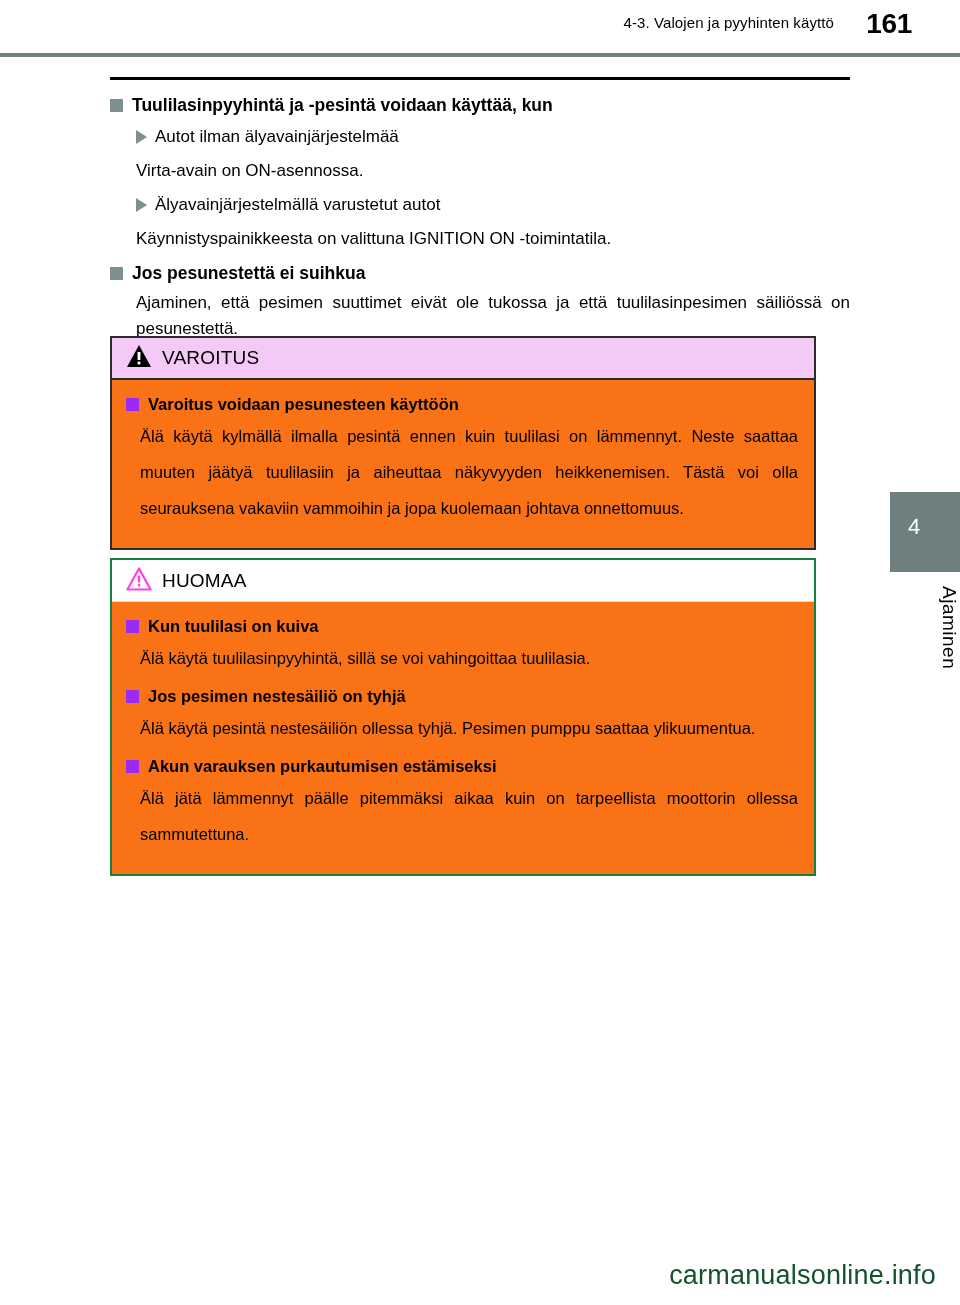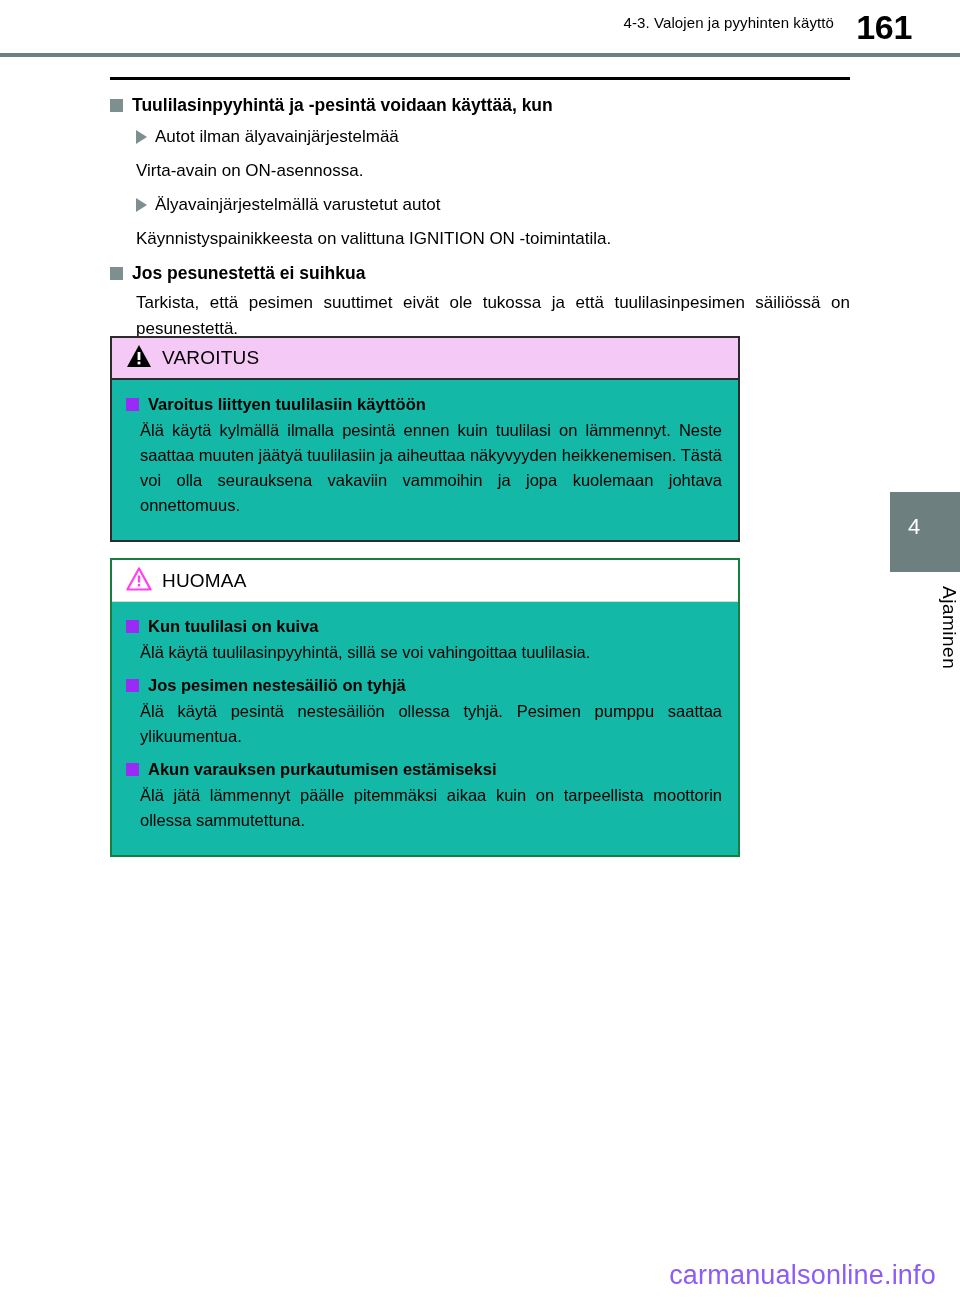--- a/index.html
+++ b/index.html
@@ -29,21 +29,21 @@
     right: 126px;
     top: 14px;
     font-size: 15px;
     letter-spacing: 0.1px;
     white-space: nowrap;
   }
   .header-pageno {
     position: absolute;
     right: 48px;
     top: 8px;
-    font-size: 34px;
+    font-size: 28px;
     font-weight: bold;
     letter-spacing: -0.3px;
   }
   .header-rule {
     position: absolute;
     left: 0;
     top: 53px;
     width: 960px;
     height: 4px;
     background: #6d7f7e;
@@ -111,23 +111,23 @@
     font-size: 17px;
     line-height: 26px;
     margin: 4px 0 0 26px;
     text-align: justify;
   }
 
   
   .alert-box {
     position: absolute;
     left: 110px;
-    width: 630px;
+    width: 706px;
     box-sizing: border-box;
-    background: #14b8a6;
+    background: #f97316;
   }
   .alert-warning {
     border: 2px solid #2b2b2b;
   }
   .alert-notice {
     border: 2px solid #15803d;
   }
   .alert-head {
     display: flex;
     align-items: center;
@@ -164,21 +164,21 @@
   .p-head .sq {
     position: absolute;
     left: 0;
     top: 6px;
     width: 13px;
     height: 13px;
     background: #9a2bf5;
   }
   .p-text {
     font-size: 16.5px;
-    line-height: 25px;
+    line-height: 36px;
     margin: 0 0 8px 14px;
     text-align: justify;
   }
   .p-text.last { margin-bottom: 0; }
 
   
   .chapter-tab {
     position: absolute;
     left: 890px;
     top: 492px;
@@ -204,21 +204,21 @@
     text-orientation: mixed;
     letter-spacing: 0.5px;
   }
 
   
   .watermark {
     position: absolute;
     right: 24px;
     bottom: 14px;
     font-size: 27px;
-    color: #8b5cf6;
+    color: #14532d;
     letter-spacing: 0.2px;
   }
 </style>
 </head>
 <body>
 
 <div class="page-header">
   <div class="header-title">4-3. Valojen ja pyyhinten käyttö</div>
   <div class="header-pageno">161</div>
   <div class="header-rule"></div>
@@ -241,38 +241,38 @@
   <div class="tri-item">
     <span class="tri"></span>
     <span>Älyavainjärjestelmällä varustetut autot</span>
   </div>
   <div class="body-line">Käynnistyspainikkeesta on valittuna IGNITION ON -toimintatila.</div>
 
   <div class="sq-head">
     <span class="sq"></span>
     <span>Jos pesunestettä ei suihkua</span>
   </div>
-  <div class="body-just">Tarkista, että pesimen suuttimet eivät ole tukossa ja että tuulilasinpesimen säiliössä on pesunestettä.</div>
+  <div class="body-just">Ajaminen, että pesimen suuttimet eivät ole tukossa ja että tuulilasinpesimen säiliössä on pesunestettä.</div>
 </div>
 
 <div class="alert-box alert-warning" style="top:336px;">
   <div class="alert-head">
     <span>
       <svg width="26" height="24" viewBox="0 0 26 24" aria-hidden="true">
         <polygon points="13,1 25,23 1,23" fill="#000000"></polygon>
         <rect x="11.6" y="8" width="2.8" height="8" fill="#ffffff"></rect>
         <rect x="11.6" y="17.6" width="2.8" height="2.8" fill="#ffffff"></rect>
       </svg>
     </span>
     <span class="alert-head-label">VAROITUS</span>
   </div>
   <div class="alert-body">
     <div class="p-head">
       <span class="sq"></span>
-      <span>Varoitus liittyen tuulilasiin käyttöön</span>
+      <span>Varoitus voidaan pesunesteen käyttöön</span>
     </div>
     <div class="p-text last">Älä käytä kylmällä ilmalla pesintä ennen kuin tuulilasi on lämmennyt. Neste saattaa muuten jäätyä tuulilasiin ja aiheuttaa näkyvyyden heikkenemisen. Tästä voi olla seurauksena vakaviin vammoihin ja jopa kuolemaan johtava onnettomuus.</div>
   </div>
 </div>
 
 <div class="alert-box alert-notice" style="top:558px;">
   <div class="alert-head">
     <span>
       <svg width="26" height="24" viewBox="0 0 26 24" aria-hidden="true">
         <polygon points="13,1.5 24.6,22.5 1.4,22.5" fill="none" stroke="#ff3ff0" stroke-width="2.2" stroke-linejoin="round"></polygon>

